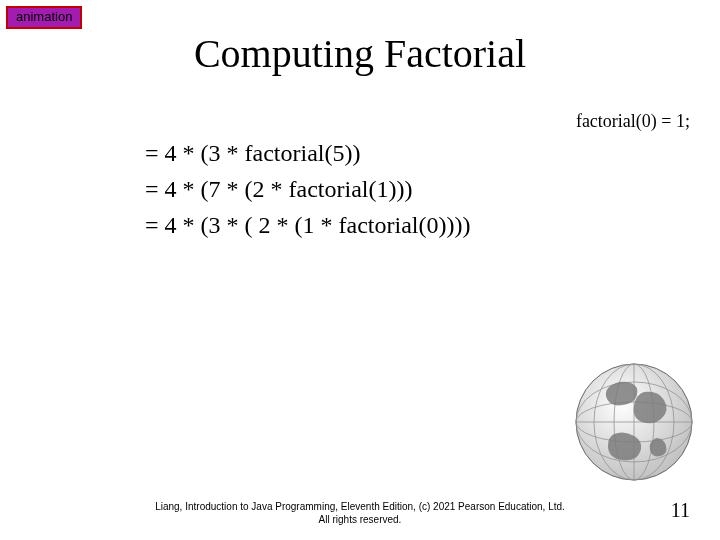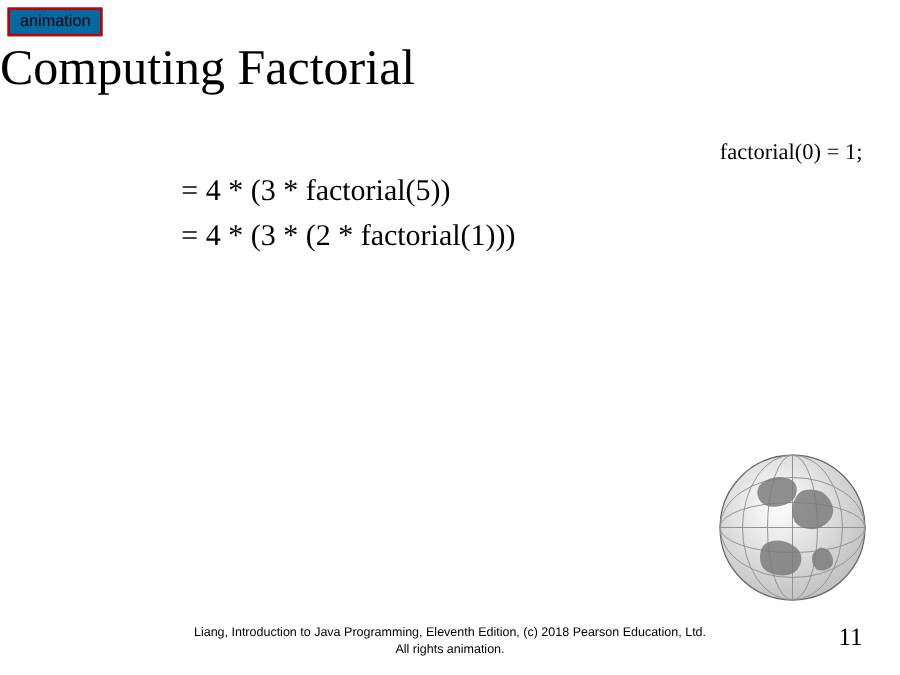--- a/index.html
+++ b/index.html
@@ -11,32 +11,32 @@
     font-family: "Times New Roman", Times, serif;
     color: #000000;
     position: relative;
     overflow: hidden;
   }
   .badge {
     position: absolute;
     top: 6px;
     left: 6px;
     border: 2px solid #c00000;
-    background: #0369a1;
+    background: #a21caf;
     padding: 2px 8px 4px 8px;
     font-family: Arial, Helvetica, sans-serif;
     font-size: 13px;
     line-height: 1;
   }
   .title {
     position: absolute;
     top: 30px;
     left: 0;
     right: 0;
-    text-align: left;
+    text-align: center;
     font-size: 40px;
     font-weight: normal;
   }
   .defs {
     position: absolute;
     top: 110px;
     right: 30px;
     text-align: left;
     font-size: 18px;
     line-height: 1.25;
@@ -90,21 +90,24 @@
 
 <div class="defs">
   <div>factorial(0) = 1;</div>
 </div>
 
 <div class="expansion">
   <div class="row">
     <span class="indent"></span><span>= 4 * (3 * factorial(5))</span>
   </div>
   <div class="row">
-    <span class="indent"></span><span>= 4 * (3 * (2 * factorial(1)))</span>
+    <span class="indent"></span><span>= 4 * (7 * (2 * factorial(1)))</span>
+  </div>
+  <div class="row">
+    <span class="indent"></span><span>= 4 * (3 * ( 2 * (1 * factorial(0))))</span>
   </div>
 </div>
 
 <svg class="globe" viewBox="0 0 140 140">
   <defs>
     <radialGradient id="shade" cx="40%" cy="35%" r="70%">
       <stop offset="0%" stop-color="#ffffff"></stop>
       <stop offset="100%" stop-color="#b8b8b8"></stop>
     </radialGradient>
   </defs>
@@ -115,17 +118,17 @@
   <ellipse cx="70" cy="70" rx="40" ry="58" fill="none" stroke="#888888" stroke-width="0.8"></ellipse>
   <line x1="12" y1="70" x2="128" y2="70" stroke="#888888" stroke-width="0.8"></line>
   <line x1="70" y1="12" x2="70" y2="128" stroke="#888888" stroke-width="0.8"></line>
   <path d="M45 35 q10 -8 22 -4 q8 3 6 12 q-2 8 -14 10 q-12 2 -16 -6 q-3 -7 2 -12 z" fill="#6f6f6f" opacity="0.85"></path>
   <path d="M80 40 q14 -2 20 8 q6 10 -2 18 q-8 8 -20 4 q-10 -4 -8 -16 q2 -12 10 -14 z" fill="#6f6f6f" opacity="0.85"></path>
   <path d="M50 82 q10 -4 20 2 q10 6 6 16 q-4 10 -18 8 q-14 -2 -14 -14 q0 -9 6 -12 z" fill="#6f6f6f" opacity="0.85"></path>
   <path d="M92 86 q8 0 10 8 q2 8 -6 10 q-8 2 -10 -6 q-2 -8 6 -12 z" fill="#6f6f6f" opacity="0.85"></path>
 </svg>
 
 <div class="footer">
-  <div>Liang, Introduction to Java Programming, Eleventh Edition, (c) 2018 Pearson Education, Ltd.</div>
-  <div>All rights animation.</div>
+  <div>Liang, Introduction to Java Programming, Eleventh Edition, (c) 2021 Pearson Education, Ltd.</div>
+  <div>All rights reserved.</div>
 </div>
 
 <div class="pagenum">11</div>
 
 </body></html>

